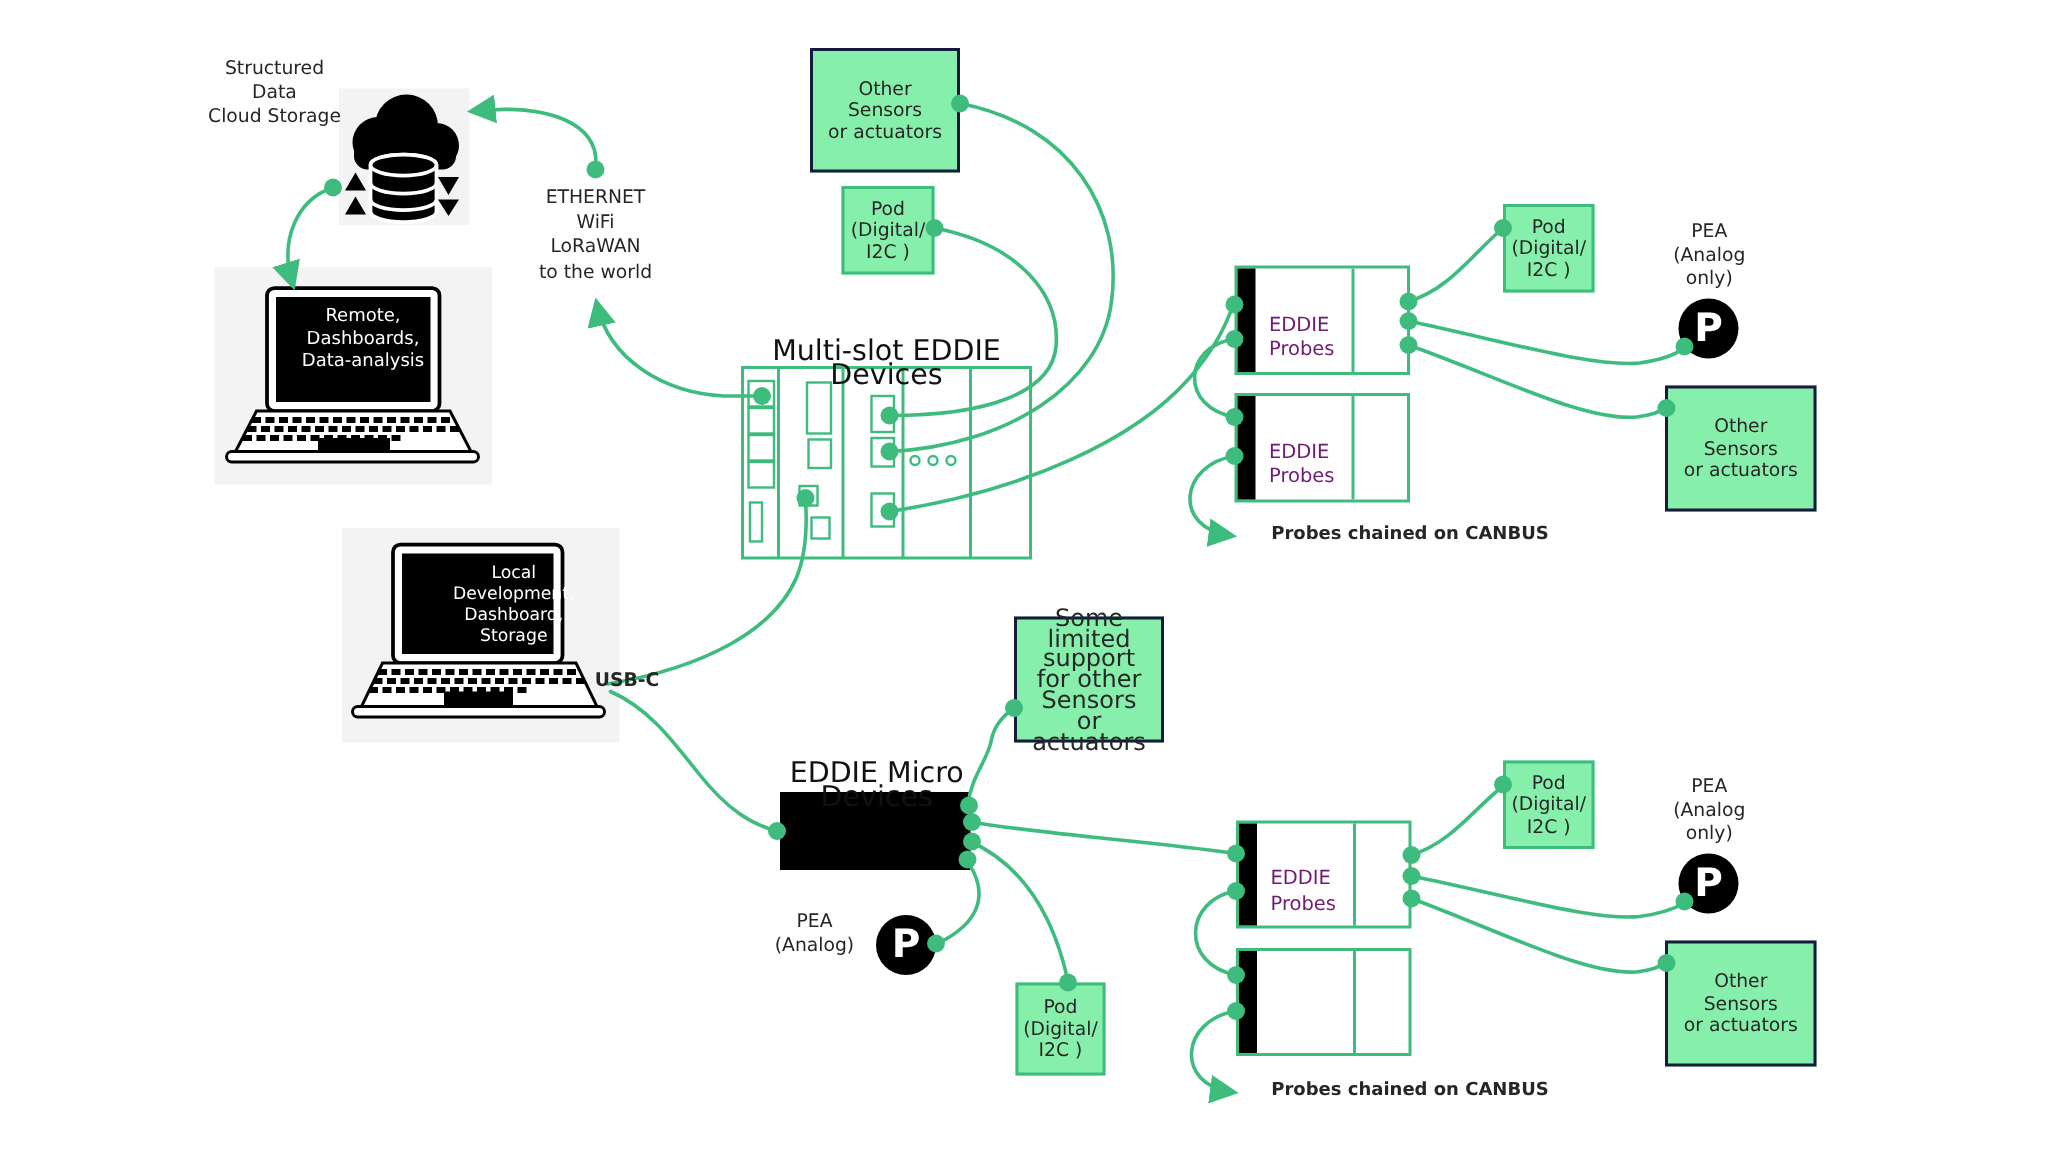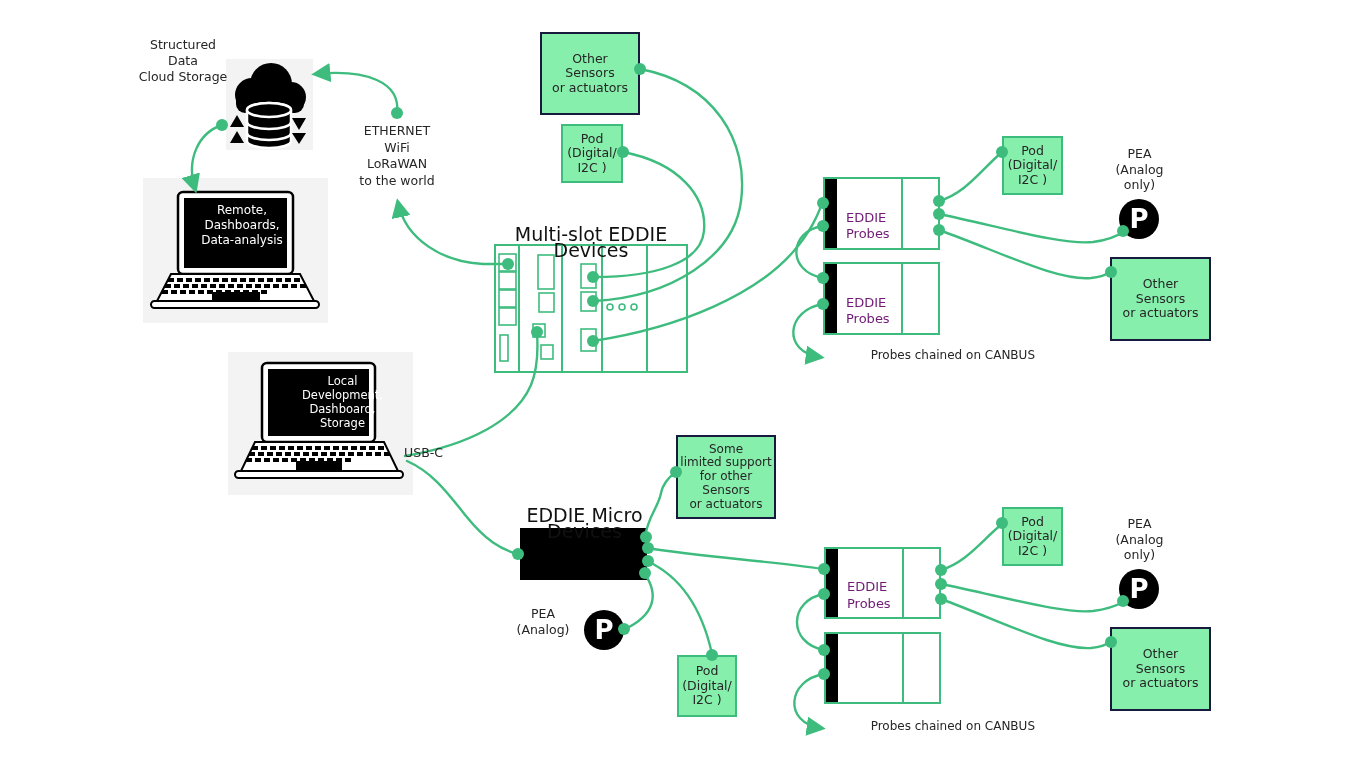--- a/index.html
+++ b/index.html
@@ -12,21 +12,21 @@
   .greenb{border:2px solid #3ebc7e;}
   .probes{position:absolute;background:#fff;border:2px solid #3ebc7e;}
   .probes .bar{position:absolute;left:0;top:0;bottom:0;width:12px;background:#000;}
   .probes .divider{position:absolute;top:0;bottom:0;width:2px;background:#3ebc7e;}
   .probes .ptxt{position:absolute;left:21px;top:50%;transform:translateY(-50%);
                 font-size:13px;line-height:16.5px;text-align:left;color:#701a75;margin-top:12px;}
   .pcirc{position:absolute;width:40px;height:40px;border-radius:50%;background:#000;color:#fff;
          display:flex;align-items:center;justify-content:center;font-weight:bold;font-size:26px;}
   .lbl{position:absolute;text-align:center;font-size:12.5px;line-height:15.5px;color:#262626;z-index:6;}
   .lbl span{display:block;}
-  .lbl.left{text-align:right;}
+  .lbl.left{text-align:center;font-weight:bold;}
   .lbl.white{color:#fff;font-size:12px;line-height:15px;}
   .lbl.white2{color:#fff;font-size:11.5px;line-height:14px;margin-left:24px;}
   .title{font-size:19px;color:#111;}
   svg#art{position:absolute;left:0;top:0;z-index:5;pointer-events:none;}
 </style>
 </head>
 <body>
 
 <div id="canvas">
 
@@ -47,21 +47,21 @@
   <div class="box greenb" style="left:1002px;top:136px;width:57px;height:55px">
     <span>Pod</span>
     <span>(Digital/</span>
     <span>I2C )</span>
   </div>
   <div class="box navy" style="left:1110px;top:257px;width:97px;height:80px">
     <span>Other</span>
     <span>Sensors</span>
     <span>or actuators</span>
   </div>
-  <div class="box navy small" style="left:676px;top:435px;width:96px;height:80px;font-size:12px;line-height:13.8px">
+  <div class="box navy small" style="left:676px;top:411px;width:96px;height:80px;font-size:16px;line-height:13.8px">
     <span>Some</span>
     <span>limited support</span>
     <span>for other</span>
     <span>Sensors</span>
     <span>or actuators</span>
   </div>
   <div class="box greenb" style="left:677px;top:655px;width:56px;height:58px">
     <span>Pod</span>
     <span>(Digital/</span>
     <span>I2C )</span>

